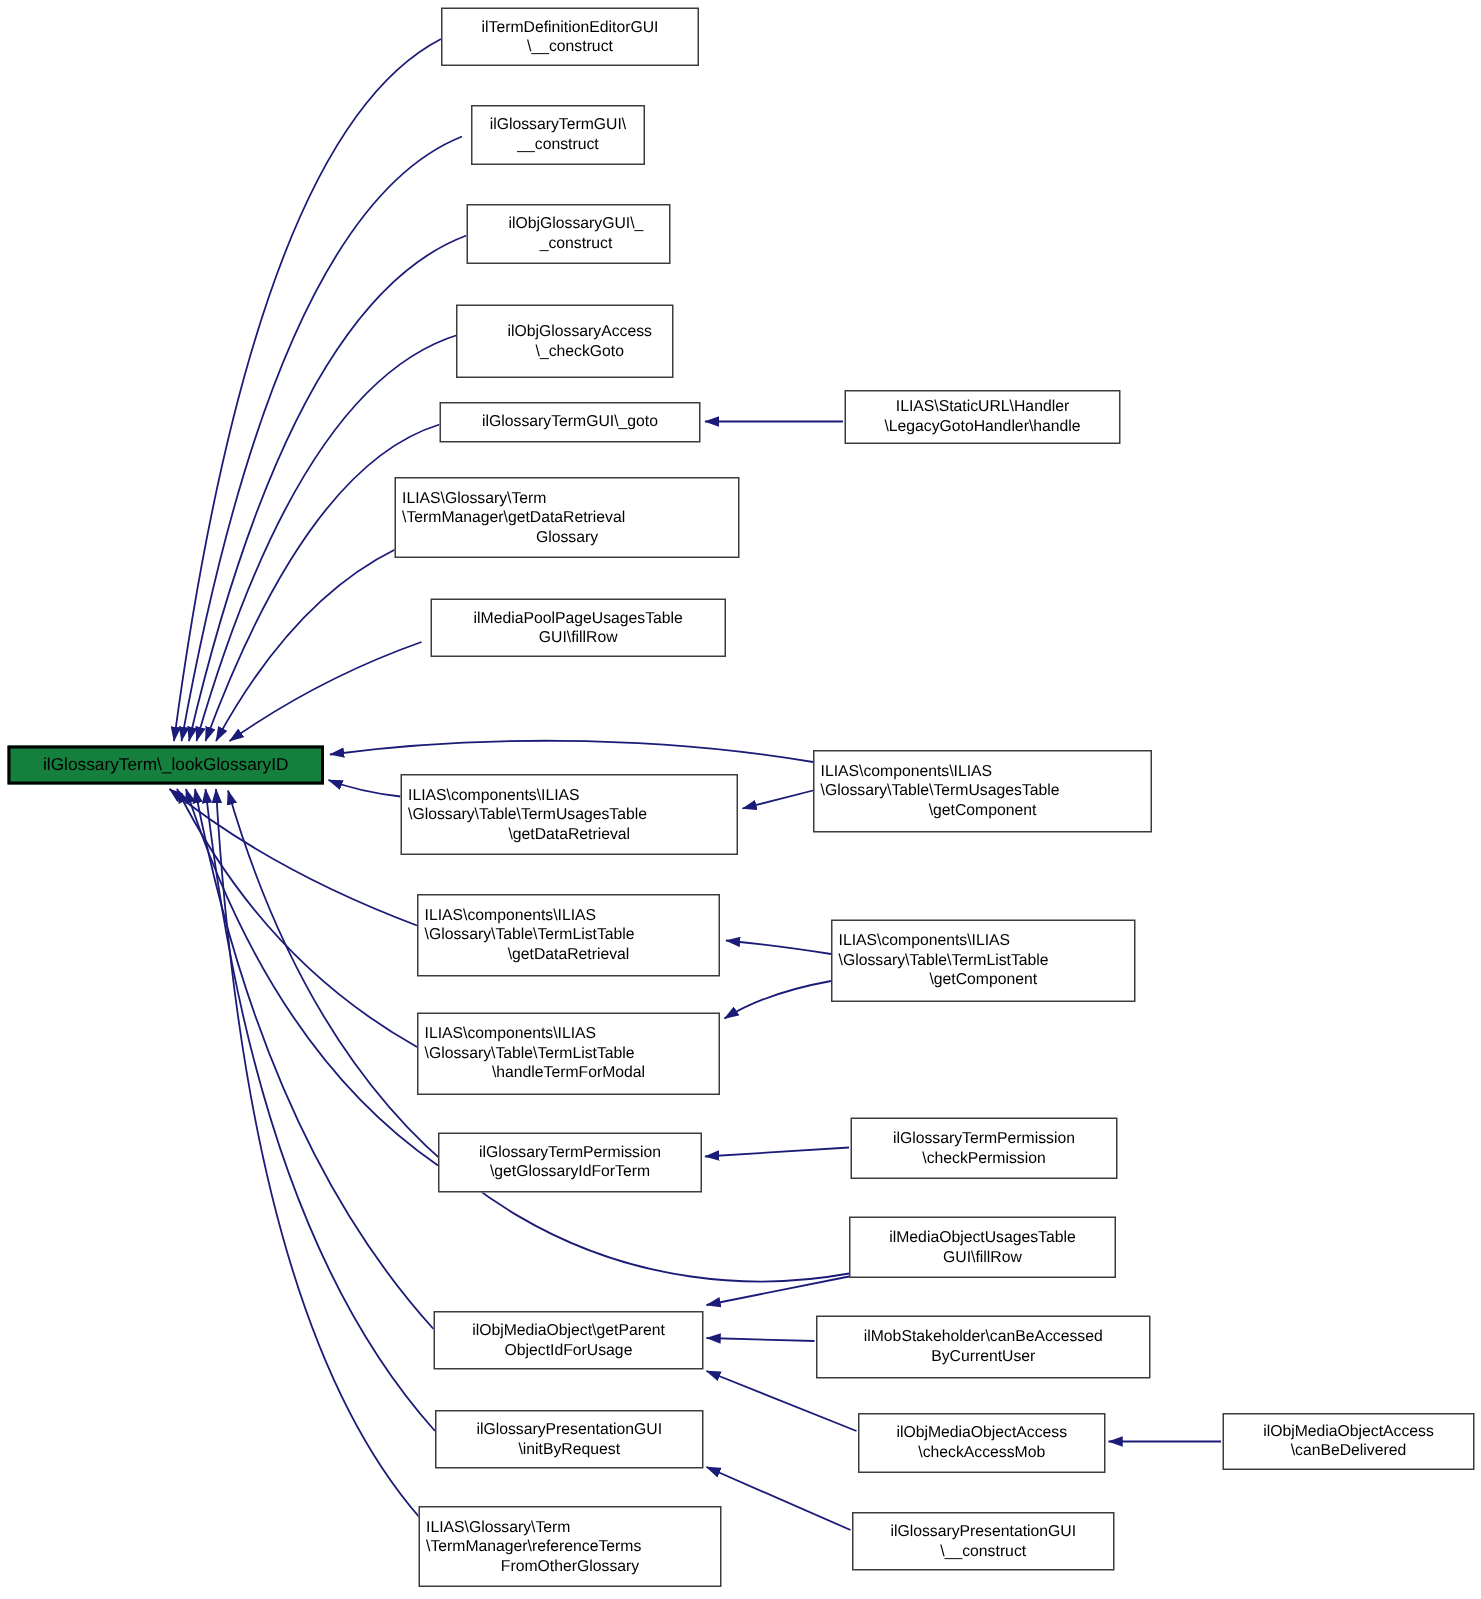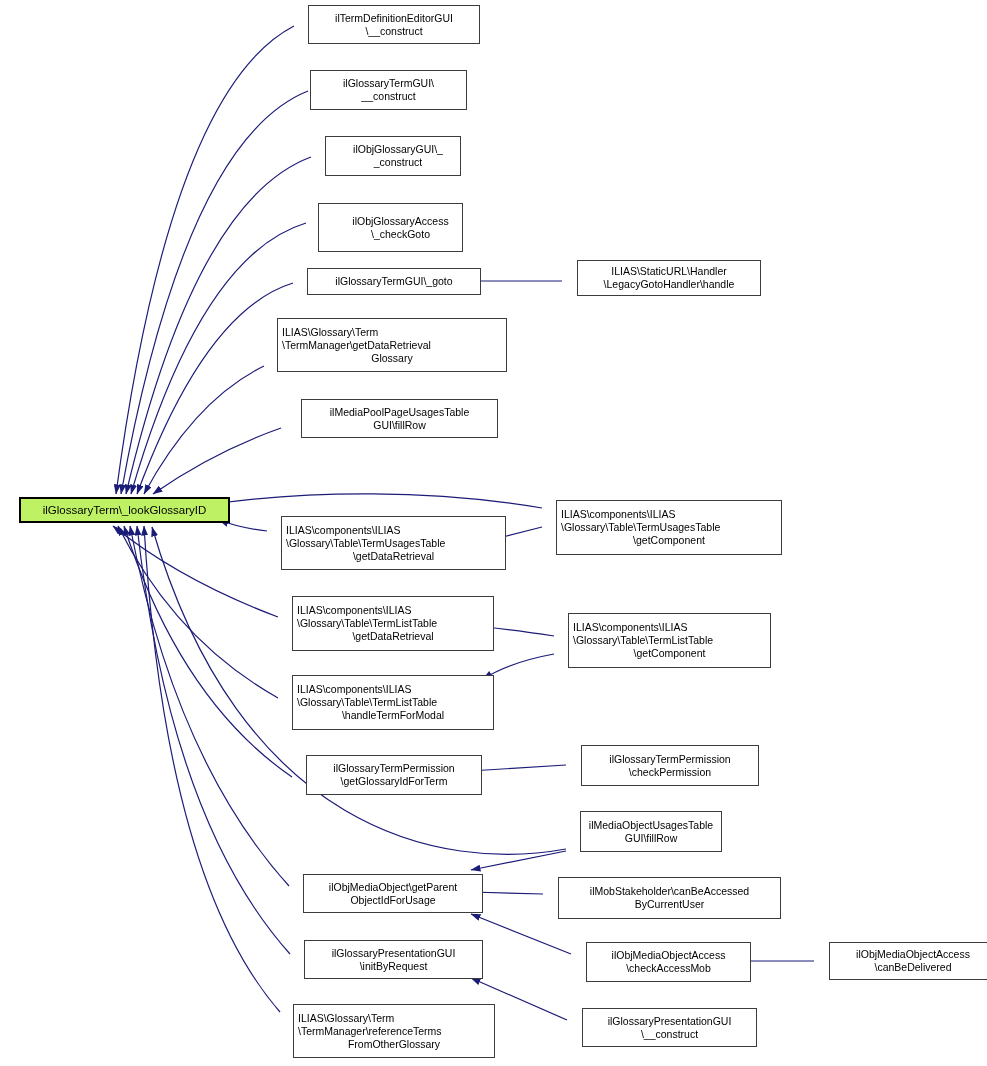--- a/index.html
+++ b/index.html
@@ -18,27 +18,26 @@
     border:1.5px solid #3c3c3c;
     background:#ffffff;
     color:#000000;
     display:flex;
     flex-direction:column;
     justify-content:center;
     font-size:10.5px;
     line-height:13px;
     padding:2px 4px;
     cursor:pointer;
-    margin-left:14px;
   }
   .node .ln{white-space:nowrap;text-align:center;}
   .node.lines3 .ln{text-align:left;}
   .node.lines3 .ln:last-child{text-align:center;}
   .node.center-node{
-    background:#bef264;
+    background:#15803d;
     border:2px solid #000000;
     font-size:11.5px;
     cursor:default;
     justify-content:center;
   }
 </style>
 </head>
 <body>
 
 <div class="canvas">
@@ -78,21 +77,21 @@
       </g>
   </svg>
   <div id="node-layer">
       <div class="node center-node" style="left: 5px; top: 497px; width: 211px; height: 26px;">
         <div class="ln">ilGlossaryTerm\_lookGlossaryID</div>
       </div>
       <div class="node" style="left: 294px; top: 5px; width: 172px; height: 39px;">
         <div class="ln">ilTermDefinitionEditorGUI</div>
         <div class="ln">\__construct</div>
       </div>
-      <div class="node" style="left: 296px; top: 70px; width: 157px; height: 40px;">
+      <div class="node" style="left: 314px; top: 70px; width: 116px; height: 40px;">
         <div class="ln">ilGlossaryTermGUI\</div>
         <div class="ln">__construct</div>
       </div>
       <div class="node" style="left: 311px; top: 136px; width: 136px; height: 40px; padding-left: 14px;">
         <div class="ln">ilObjGlossaryGUI\_</div>
         <div class="ln">_construct</div>
       </div>
       <div class="node" style="left: 304px; top: 203px; width: 145px; height: 49px; padding-left: 24px;">
         <div class="ln">ilObjGlossaryAccess</div>
         <div class="ln">\_checkGoto</div>
@@ -152,21 +151,21 @@
       </div>
       <div class="node lines3" style="left: 554px; top: 613px; width: 203px; height: 55px;">
         <div class="ln">ILIAS\components\ILIAS</div>
         <div class="ln">\Glossary\Table\TermListTable</div>
         <div class="ln">\getComponent</div>
       </div>
       <div class="node" style="left: 567px; top: 745px; width: 178px; height: 41px;">
         <div class="ln">ilGlossaryTermPermission</div>
         <div class="ln">\checkPermission</div>
       </div>
-      <div class="node" style="left: 566px; top: 811px; width: 142px; height: 41px;">
+      <div class="node" style="left: 566px; top: 811px; width: 178px; height: 41px;">
         <div class="ln">ilMediaObjectUsagesTable</div>
         <div class="ln">GUI\fillRow</div>
       </div>
       <div class="node" style="left: 544px; top: 877px; width: 223px; height: 42px;">
         <div class="ln">ilMobStakeholder\canBeAccessed</div>
         <div class="ln">ByCurrentUser</div>
       </div>
       <div class="node" style="left: 572px; top: 942px; width: 165px; height: 40px;">
         <div class="ln">ilObjMediaObjectAccess</div>
         <div class="ln">\checkAccessMob</div>

